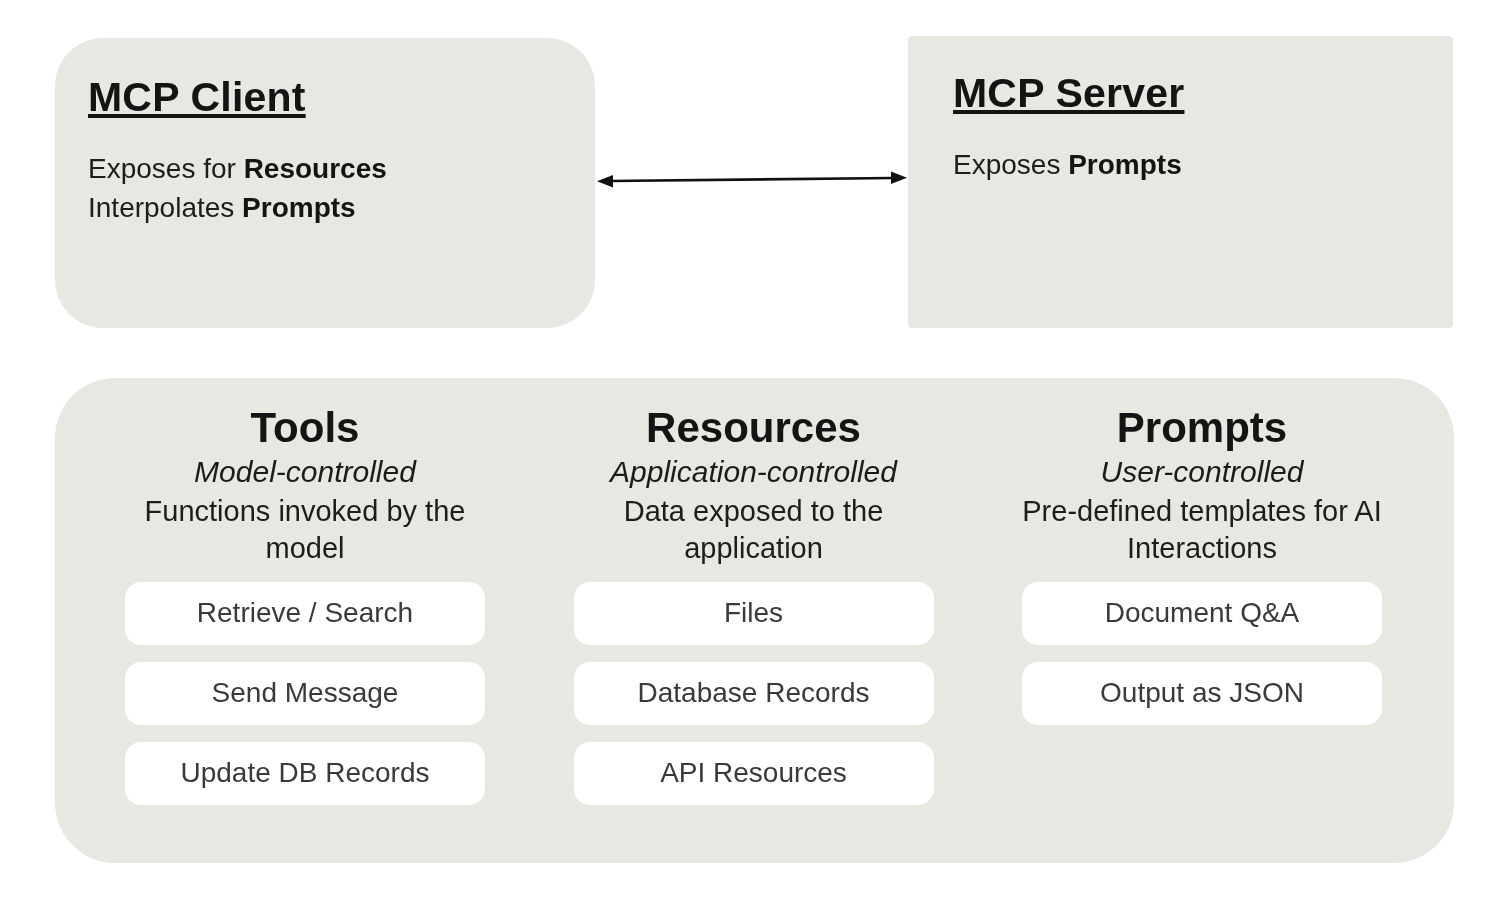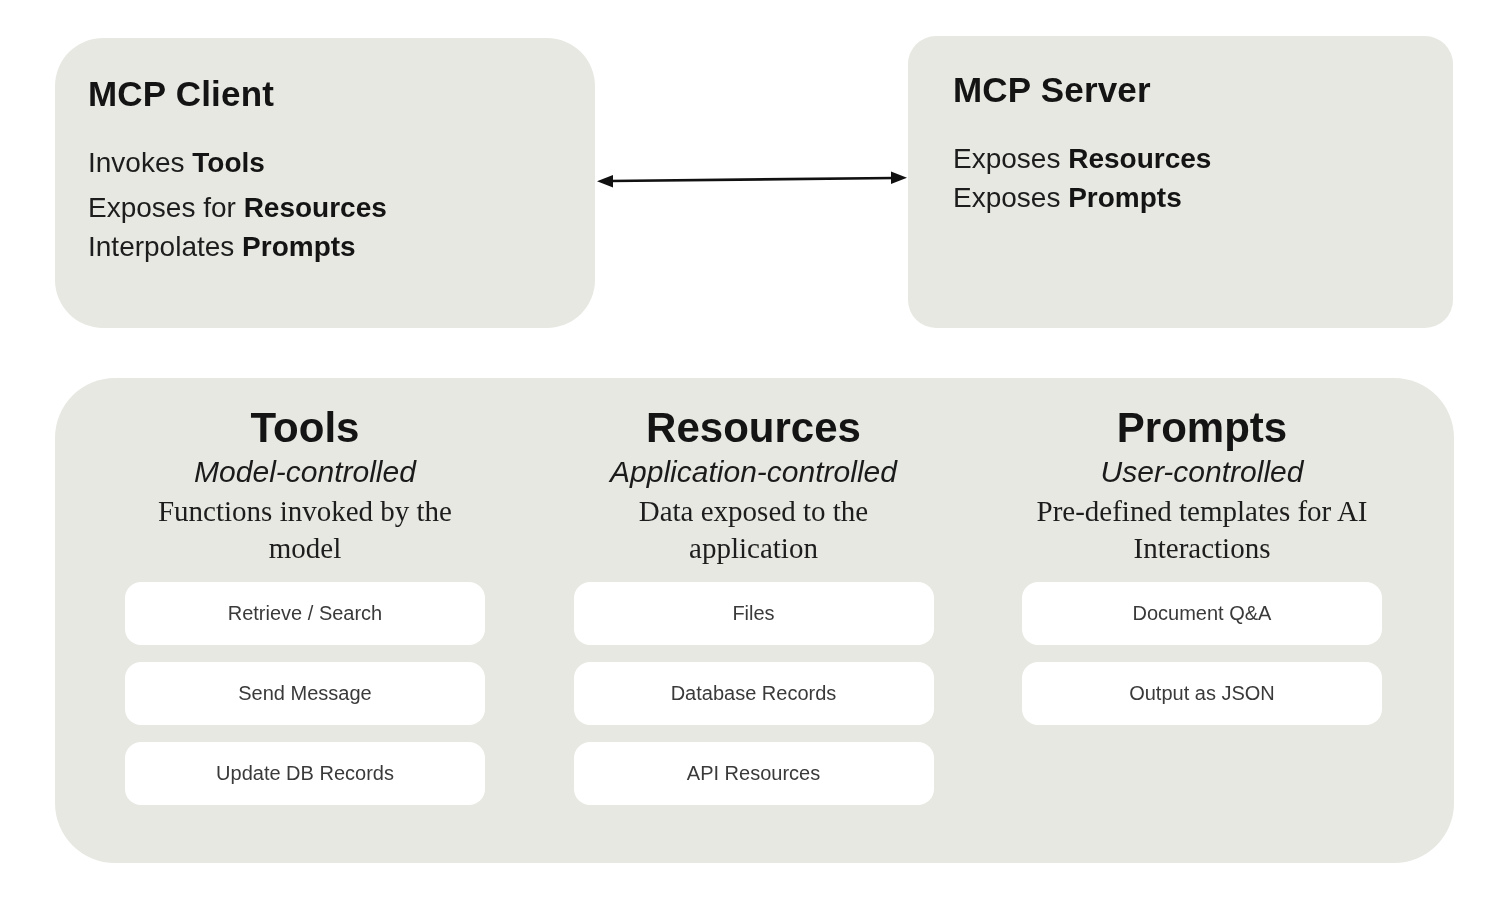--- a/index.html
+++ b/index.html
@@ -20,31 +20,32 @@
   .client-box {
     left: 55px; top: 38px;
     width: 540px; height: 290px;
     border-radius: 48px;
     padding: 38px 30px 0 33px;
     box-sizing: border-box;
   }
   .server-box {
     left: 908px; top: 36px;
     width: 545px; height: 292px;
-    border-radius: 28px;
+    border-radius: 4px;
     padding: 36px 30px 0 45px;
     box-sizing: border-box;
   }
   .box-title {
-    font-size: 35px;
+    font-size: 41px;
     font-weight: bold;
     letter-spacing: 0.2px;
     color: #141414;
     margin: 0 0 31px 0;
     line-height: 1.05;
+    text-decoration: underline;
   }
   .box-line {
     font-size: 28px;
     line-height: 38px;
     margin: 0 0 1px 0;
     color: #1d1d1d;
   }
   .box-line.first { margin-bottom: 7px; }
   .box-line b { font-weight: bold; color: #141414; }
 
@@ -81,53 +82,50 @@
     font-style: italic;
     color: #1b1b1b;
     margin: 5px 0 0 0;
     line-height: 1.15;
   }
   .col-desc {
     font-size: 29px;
     color: #1d1d1d;
     line-height: 37px;
     margin: 3px 0 15px 0;
-    font-family: Liberation Serif, serif;
   }
   .pill {
     background: #ffffff;
     border-radius: 16px;
     height: 63px;
     margin-bottom: 17px;
     display: flex;
     align-items: center;
     justify-content: center;
-    font-size: 20px;
+    font-size: 28px;
     color: #3a3a3a;
   }
 </style>
 </head>
 <body>
 
 <div class="box client-box">
   <h1 class="box-title">MCP Client</h1>
-  <p class="box-line first"><span>Invokes </span><b>Tools</b></p>
   <p class="box-line"><span>Exposes for </span><b>Resources</b></p>
   <p class="box-line"><span>Interpolates </span><b>Prompts</b></p>
 </div>
 
 <svg class="arrow-svg" viewBox="0 0 324 32">
   <line x1="20" y1="17" x2="304" y2="14" stroke="#111111" stroke-width="2.6"></line>
   <polygon points="7,17.2 23,11 23,23.4" fill="#111111"></polygon>
   <polygon points="317,13.8 301,7.6 301,20" fill="#111111"></polygon>
 </svg>
 
 <div class="box server-box">
   <h1 class="box-title">MCP Server</h1>
-  <p class="box-line"><span>Exposes </span><b>Resources</b></p>
   <p class="box-line"><span>Exposes </span><b>Prompts</b></p>
 </div>
 
 <div class="box capabilities-box">
 
   <div class="column">
     <h2 class="col-title">Tools</h2>
     <p class="col-subtitle">Model-controlled</p>
     <p class="col-desc">Functions invoked by the model</p>
     <div class="pill">Retrieve / Search</div>

